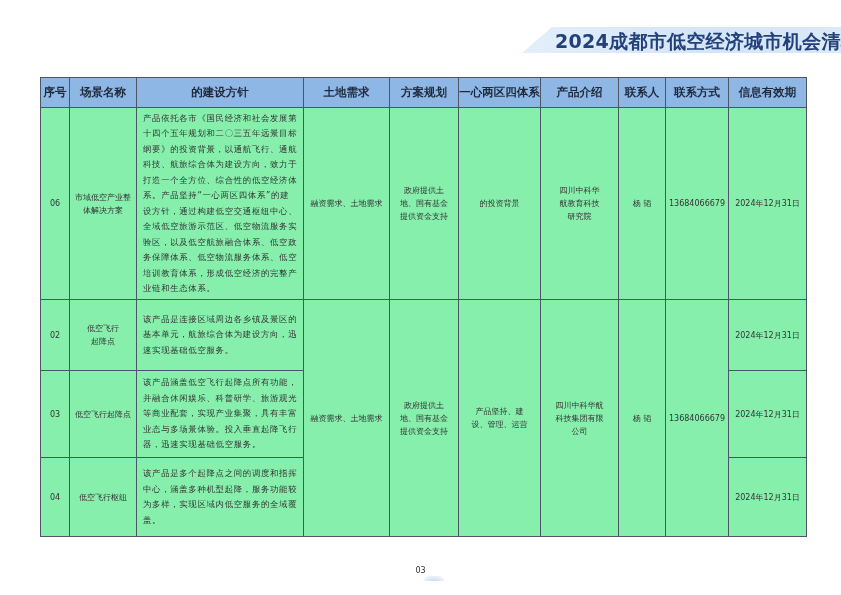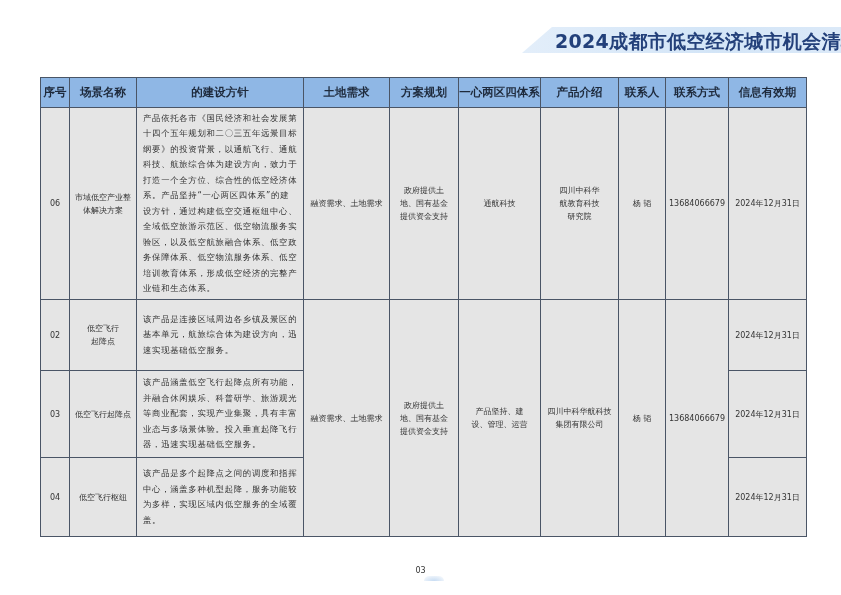--- a/index.html
+++ b/index.html
@@ -23,21 +23,21 @@
   }
   table.opp th, table.opp td {
     border:1.2px solid #4a5566; padding:0; text-align:center; vertical-align:middle;
     overflow:hidden;
   }
   table.opp th {
     background:#8fb7e5; height:29px; font-size:11.5px; font-weight:bold; color:#1e2a3c;
     white-space:nowrap;
   }
   table.opp td {
-    background:#e5e5e5; font-size:8px; color:#333; line-height:13px;
+    background:#86efac; font-size:8px; color:#333; line-height:13px;
   }
   td.intro {
     text-align:left !important; padding:0 5px 0 6px !important; font-size:8.4px !important;
     line-height:15.5px !important; letter-spacing:0.7px; vertical-align:middle;
   }
   .pageno {
     position:absolute; left:0; width:841px; top:566px; text-align:center;
     font-size:8px; color:#333;
   }
   .page-mark {
@@ -79,34 +79,34 @@
       <th>信息有效期</th>
     </tr>
   </thead>
   <tbody>
     <tr style="height:192px">
       <td>06</td>
       <td style="padding:17px 4px">市域低空产业整体解决方案</td>
       <td class="intro">产品依托各市《国民经济和社会发展第十四个五年规划和二〇三五年远景目标纲要》的投资背景，以通航飞行、通航科技、航旅综合体为建设方向，致力于打造一个全方位、综合性的低空经济体系。产品坚持“一心两区四体系”的建设方针，通过构建低空交通枢纽中心、全域低空旅游示范区、低空物流服务实验区，以及低空航旅融合体系、低空政务保障体系、低空物流服务体系、低空培训教育体系，形成低空经济的完整产业链和生态体系。</td>
       <td>融资需求、土地需求</td>
       <td style="padding:0 8px">政府提供土地、国有基金提供资金支持</td>
-      <td>通航科技</td>
+      <td>的投资背景</td>
       <td style="padding:0 16px">四川中科华航教育科技研究院</td>
       <td>杨 韬</td>
       <td>13684066679</td>
       <td>2024年12月31日</td>
     </tr>
     <tr style="height:71px">
       <td>02</td>
       <td style="padding:0 14px">低空飞行起降点</td>
       <td class="intro">该产品是连接区域周边各乡镇及景区的基本单元，航旅综合体为建设方向，迅速实现基础低空服务。</td>
       <td rowspan="3">融资需求、土地需求</td>
       <td rowspan="3" style="padding:0 8px">政府提供土地、国有基金提供资金支持</td>
       <td rowspan="3" style="padding:0 10px">产品坚持、建设、管理、运营</td>
-      <td rowspan="3" style="padding:0 3px">四川中科华航科技集团有限公司</td>
+      <td rowspan="3" style="padding:0 11px">四川中科华航科技集团有限公司</td>
       <td rowspan="3">杨 韬</td>
       <td rowspan="3">13684066679</td>
       <td>2024年12月31日</td>
     </tr>
     <tr style="height:87px">
       <td>03</td>
       <td>低空飞行起降点</td>
       <td class="intro">该产品涵盖低空飞行起降点所有功能，并融合休闲娱乐、科普研学、旅游观光等商业配套，实现产业集聚，具有丰富业态与多场景体验。投入垂直起降飞行器，迅速实现基础低空服务。</td>
       <td>2024年12月31日</td>
     </tr>

